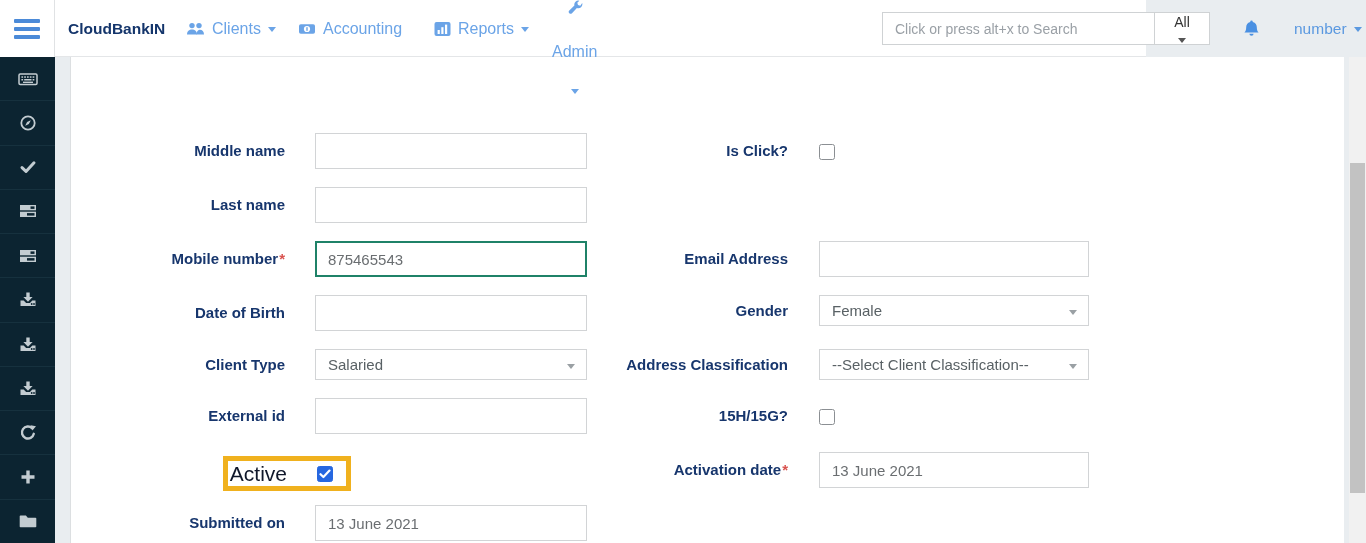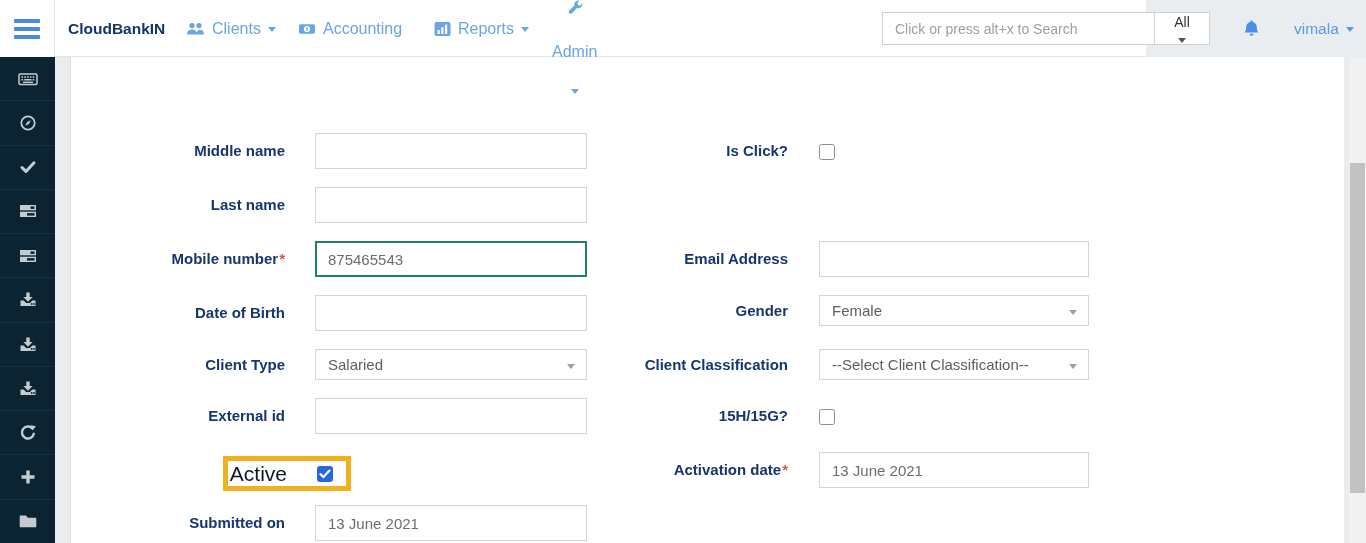--- a/index.html
+++ b/index.html
@@ -122,21 +122,21 @@
   </button>
 
   <span class="bell">
     <svg width="19" height="20" viewBox="0 0 19 20" fill="#4a90e2">
         <path d="M9.5 1.6a1.3 1.3 0 0 1 1.3 1.3c2.8.6 4 2.8 4 5.3 0 3.3.9 4.4 1.8 5.3H2.4c.9-.9 1.8-2 1.8-5.3 0-2.5 1.2-4.7 4-5.3a1.3 1.3 0 0 1 1.3-1.3z"></path>
         <path d="M7.4 14.7a2.1 2.1 0 0 0 4.2 0z"></path>
       </svg>
   </span>
 
   <a class="user-menu">
-    <span>vimala</span>
+    <span>number</span>
     <i class="caret"></i>
   </a>
 </header>
 
 <aside class="sidebar">
   <div class="side-btn">
     <span>
         <svg width="20" height="18" viewBox="0 0 20 18">
           <rect x="1" y="4" width="18" height="10.5" rx="1.2" fill="none" stroke="#c3ccd1" stroke-width="1.5"></rect>
           <g fill="#c3ccd1">
@@ -319,21 +319,21 @@
 
   <div class="row" style="top:236px">
     <label class="lbl R">Gender</label>
     <div class="sel w270 fld R">
       <span>Female</span>
       <i class="caret"></i>
     </div>
   </div>
 
   <div class="row" style="top:290px">
-    <label class="lbl R">Client Classification</label>
+    <label class="lbl R">Address Classification</label>
     <div class="sel w270 fld R">
       <span>--Select Client Classification--</span>
       <i class="caret"></i>
     </div>
   </div>
 
   <div class="row" style="top:341px">
     <label class="lbl R">15H/15G?</label>
     <span class="cb fld R" style="top:11px"></span>
   </div>

